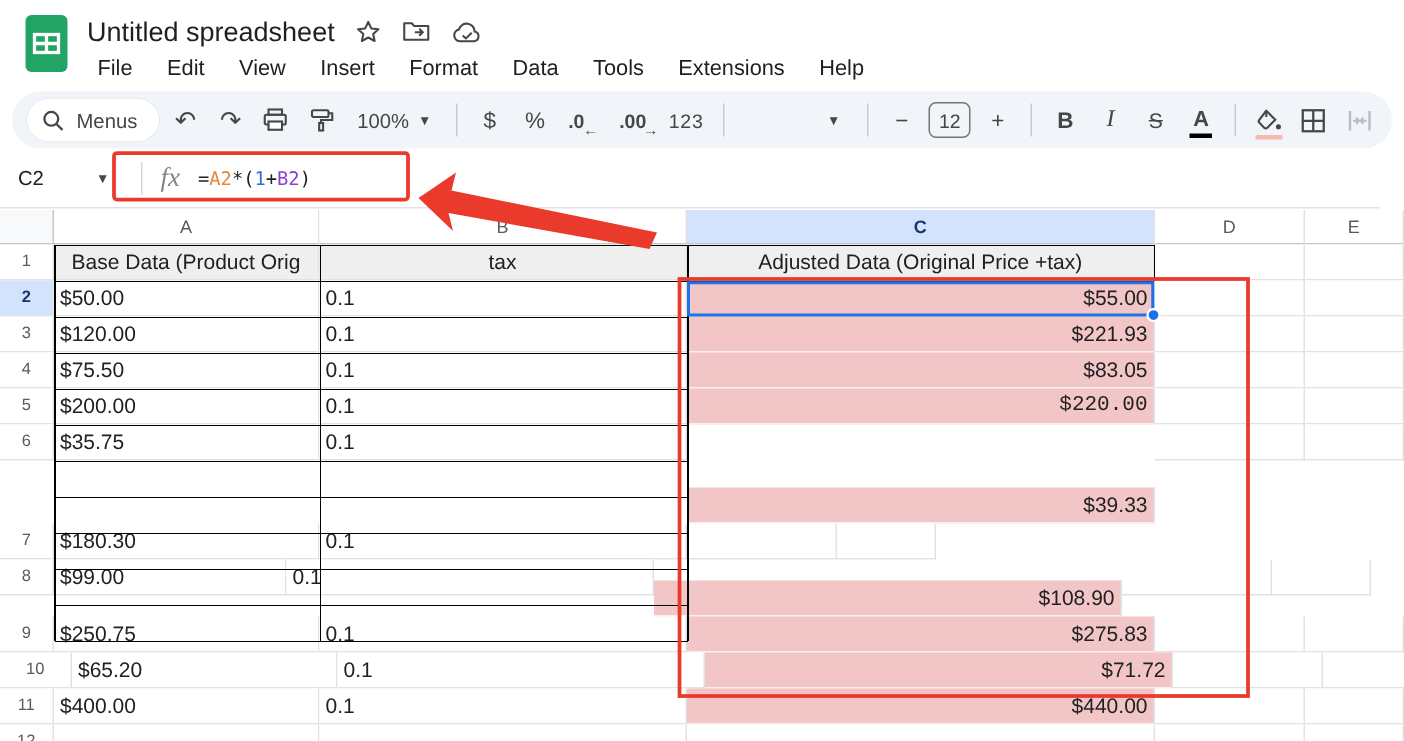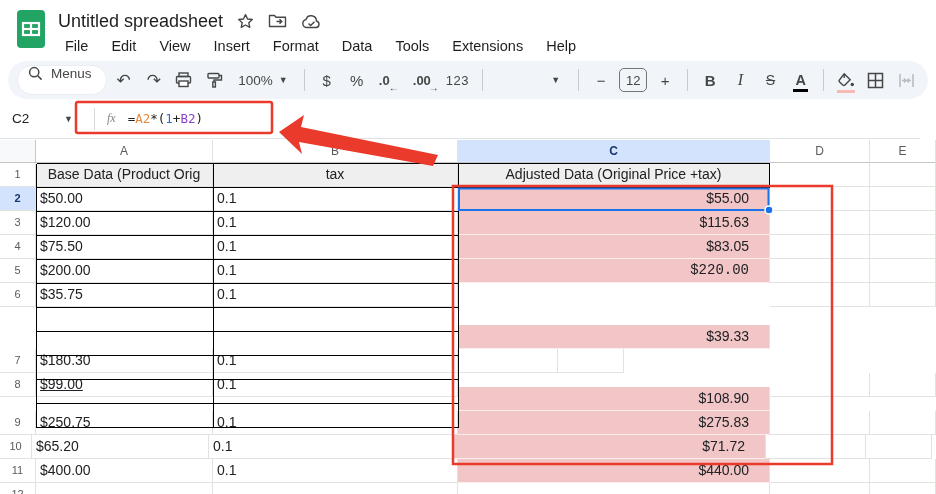--- a/index.html
+++ b/index.html
@@ -14,21 +14,21 @@
   .title-row { display:flex; align-items:center; gap:14px; height:26px; }
   .doc-title { font-size:18px; color:#1f1f1f; }
   .tb-ico { color:#444746; display:flex; align-items:center; }
   .menubar { display:flex; gap:9px; margin-top:2px; }
   .menubar span { font-size:14.5px; color:#1f1f1f; padding:2px 7px; border-radius:4px; cursor:default; }
 
   
   .toolbar { position:absolute; top:61px; left:8px; right:8px; height:38px;
              background:#f1f4f9; border-radius:19px; display:flex; align-items:center;
              padding:0 10px; gap:6px; color:#444746; }
-  .pill { background:#fff; border-radius:14px; height:28px; display:flex; align-items:flex-start;
+  .pill { background:#fff; border-radius:14px; height:28px; display:flex; align-items:center;
           gap:8px; padding:0 14px 0 10px; box-shadow:0 0 0 .5px #e3e6ea; }
   .pill span { font-size:13.5px; color:#444746; }
   .tbn { width:28px; height:28px; display:flex; align-items:center; justify-content:center;
          border-radius:6px; font-size:15px; background:none; border:none; color:#444746; }
   .uglyph { font-size:17px; line-height:1; }
   .zoombox { display:flex; align-items:center; gap:6px; padding:0 6px; font-size:13.5px; }
   .caret { font-size:9px; color:#444746; }
   .vdiv { width:1px; height:22px; background:#c7cbd1; margin:0 4px; }
   .dec { position:relative; font-size:13px; font-weight:bold; width:30px; text-align:left; padding-left:4px;}
   .dec .arr { position:absolute; font-size:10px; font-weight:normal; left:14px; top:9px; }
@@ -44,36 +44,36 @@
   .bucket-wrap { position:relative; }
   .bucket-wrap::after { content:""; position:absolute; left:3px; right:3px; bottom:1px; height:3.5px; background:#f6b9b3; }
   .disabled { color:#b9bdc2; }
 
   
   .formulabar { position:absolute; top:99px; left:0; right:16px; height:40px; background:#fff;
                 border-bottom:1px solid #dfe3e8; display:flex; align-items:center; }
   .namebox { width:64px; padding-left:12px; font-size:13.5px; color:#202124; }
   .nb-caret { font-size:9px; color:#444746; width:22px; }
   .fb-div { width:1px; height:22px; background:#d5d9de; margin:0 8px; }
-  .fx { font-family:"Liberation Serif", serif; font-style:italic; color:#80868b; font-size:12px; margin:0 12px 0 4px; }
+  .fx { font-family:"Liberation Serif", serif; font-style:italic; color:#80868b; font-size:18px; margin:0 12px 0 4px; }
   .formula { font-family:"DejaVu Sans Mono", monospace; font-size:12.5px; letter-spacing:0; }
 
   
   .grid { position:absolute; top:140px; left:0; width:936px; bottom:0; overflow:hidden; background:#fff; }
   .grow { display:flex; }
   .gc { flex:none; border-right:1px solid #e1e3e1; border-bottom:1px solid #e1e3e1;
         font-size:14px; overflow:hidden; white-space:nowrap; height:24px; line-height:23px; background:#fff; }
   .colhead .gc { height:23px; line-height:22px; background:#fff; border-bottom:1px solid #c4c7c5;
                  text-align:center; font-size:12px; color:#575b5f; }
   .corner { background:#f8f9fa !important; border-right:1px solid #c4c7c5 !important; }
   .rownum { text-align:center; font-size:11px; color:#575b5f; line-height:23px; }
   .selhead { background:#d3e3fd !important; color:#19376c !important; font-weight:bold; }
   .h1cell { background:#efefef; text-align:center; }
   .leftpad { padding-left:4px; }
-  .rightal { text-align:right; padding-right:20px; }
+  .rightal { text-align:right; padding-right:4px; }
   .pink { background:#f2c6c6; border-bottom:1px solid rgba(255,255,255,.7); }
 
   
   .overlay { position:absolute; inset:0; pointer-events:none; z-index:50; }
 </style>
 </head>
 <body>
 
 <div id="app">
 
@@ -237,21 +237,21 @@
         <div class="gc leftpad" style="width: 177px;">$50.00</div>
         <div class="gc leftpad" style="width: 245px;">0.1</div>
         <div class="gc rightal pink" style="width: 312px;">$55.00</div>
         <div class="gc" style="width: 100px;"></div>
         <div class="gc" style="width: 66px;"></div>
       </div>
       <div class="grow">
         <div class="gc rownum" style="width: 36px;">3</div>
         <div class="gc leftpad" style="width: 177px;">$120.00</div>
         <div class="gc leftpad" style="width: 245px;">0.1</div>
-        <div class="gc rightal pink" style="width: 312px;">$115.63</div>
+        <div class="gc rightal pink" style="width: 312px;">$221.93</div>
         <div class="gc" style="width: 100px;"></div>
         <div class="gc" style="width: 66px;"></div>
       </div>
       <div class="grow">
         <div class="gc rownum" style="width: 36px;">4</div>
         <div class="gc leftpad" style="width: 177px;">$75.50</div>
         <div class="gc leftpad" style="width: 245px;">0.1</div>
         <div class="gc rightal pink" style="width: 312px;">$83.05</div>
         <div class="gc" style="width: 100px;"></div>
         <div class="gc" style="width: 66px;"></div>
@@ -274,36 +274,36 @@
       </div>
       <div class="grow">
         <div class="gc rownum" style="width: 36px;">7</div>
         <div class="gc leftpad" style="width: 177px;">$180.30</div>
         <div class="gc leftpad" style="width: 245px;">0.1</div>
         <div class="gc" style="width: 100px;"></div>
         <div class="gc" style="width: 66px;"></div>
       </div>
       <div class="grow">
         <div class="gc rownum" style="width: 36px;">8</div>
-        <div class="gc leftpad" style="width: 177px; text-decoration: underline;">$99.00</div>
+        <div class="gc leftpad" style="width: 155px;">$99.00</div>
         <div class="gc leftpad" style="width: 245px;">0.1</div>
         <div class="gc rightal pink" style="width: 312px; margin-top: 14px;">$108.90</div>
         <div class="gc" style="width: 100px;"></div>
         <div class="gc" style="width: 66px;"></div>
       </div>
       <div class="grow">
         <div class="gc rownum" style="width: 36px;">9</div>
         <div class="gc leftpad" style="width: 177px;">$250.75</div>
         <div class="gc leftpad" style="width: 245px;">0.1</div>
         <div class="gc rightal pink" style="width: 312px;">$275.83</div>
         <div class="gc" style="width: 100px;"></div>
         <div class="gc" style="width: 66px;"></div>
       </div>
       <div class="grow">
-        <div class="gc rownum" style="width: 32px;">10</div>
+        <div class="gc rownum" style="width: 48px;">10</div>
         <div class="gc leftpad" style="width: 177px;">$65.20</div>
         <div class="gc leftpad" style="width: 245px;">0.1</div>
         <div class="gc rightal pink" style="width: 312px;">$71.72</div>
         <div class="gc" style="width: 100px;"></div>
         <div class="gc" style="width: 66px;"></div>
       </div>
       <div class="grow">
         <div class="gc rownum" style="width: 36px;">11</div>
         <div class="gc leftpad" style="width: 177px;">$400.00</div>
         <div class="gc leftpad" style="width: 245px;">0.1</div>

